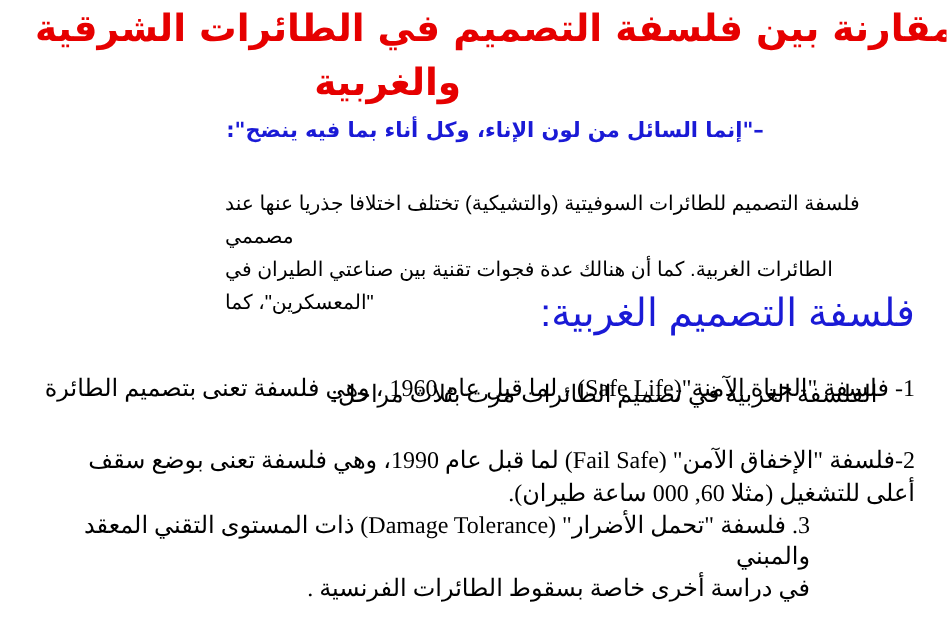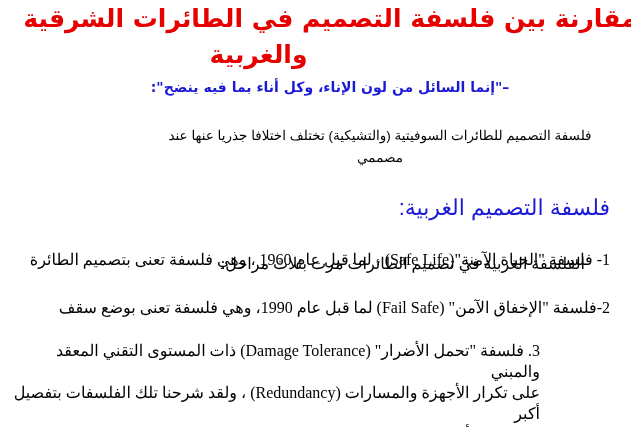--- a/index.html
+++ b/index.html
@@ -42,32 +42,32 @@
     }
     .intro {
       position: absolute;
       top: 125px;
       left: 150px;
       width: 460px;
       color: #000;
       font-family: "Liberation Sans", sans-serif;
       font-size: 13.5px;
       line-height: 22px;
-      text-align: center;
+      text-align: left;
     }
     .intro p { margin: 0; }
     .section-heading {
       position: absolute;
       top: 192px;
       left: 320px;
       width: 290px;
       text-align: right;
       color: #1a1ad6;
       font-family: "Liberation Sans", sans-serif;
-      font-size: 22px;
+      font-size: 26px;
       line-height: 32px;
     }
     .body-text {
       position: absolute;
       color: #000;
       font-family: "Liberation Serif", serif;
       font-size: 16px;
       line-height: 22px;
       text-align: right;
     }
@@ -80,31 +80,32 @@
 </head>
 <body>
 
 <h1 class="title l1">مقارنة بين فلسفة التصميم في الطائرات الشرقية</h1>
 <h1 class="title l2">والغربية</h1>
 
 <div class="quote">–"إنما السائل من لون الإناء، وكل أناء بما فيه ينضح":</div>
 
 <div class="intro">
   <p>فلسفة التصميم للطائرات السوفيتية (والتشيكية) تختلف اختلافا جذريا عنها عند مصممي</p>
+  <p>الطائرات الغربية. كما أن هنالك عدة فجوات تقنية بين صناعتي الطيران في "المعسكرين"، كما</p>
 </div>
 
 <div class="section-heading">فلسفة التصميم الغربية:</div>
 
 <div class="body-text intro-line">الفلسفة الغربية في تصميم الطائرات مرت بثلاث مراحل:</div>
 
 <div class="body-text item1">
   <p>1- فلسفة "الحياة الآمنة"(Safe Life) ، لما قبل عام 1960 ، وهي فلسفة تعنى بتصميم الطائرة</p>
 </div>
 
 <div class="body-text item2">
   <p>2-فلسفة "الإخفاق الآمن" (Fail Safe) لما قبل عام 1990، وهي فلسفة تعنى بوضع سقف</p>
+  <p>أعلى للتشغيل (مثلا 60, 000 ساعة طيران).</p>
 </div>
 
 <div class="body-text item3">
   <p>3.  فلسفة "تحمل الأضرار" (Damage Tolerance) ذات المستوى التقني المعقد والمبني</p>
-  <p>على تكرار الأجهزة والمسارات (Redundancy) ، ولقد شرحنا تلك الفلسفات بتفصيل أكبر</p>
   <p>في دراسة أخرى خاصة بسقوط الطائرات الفرنسية .</p>
 </div>
 
 </body></html>

